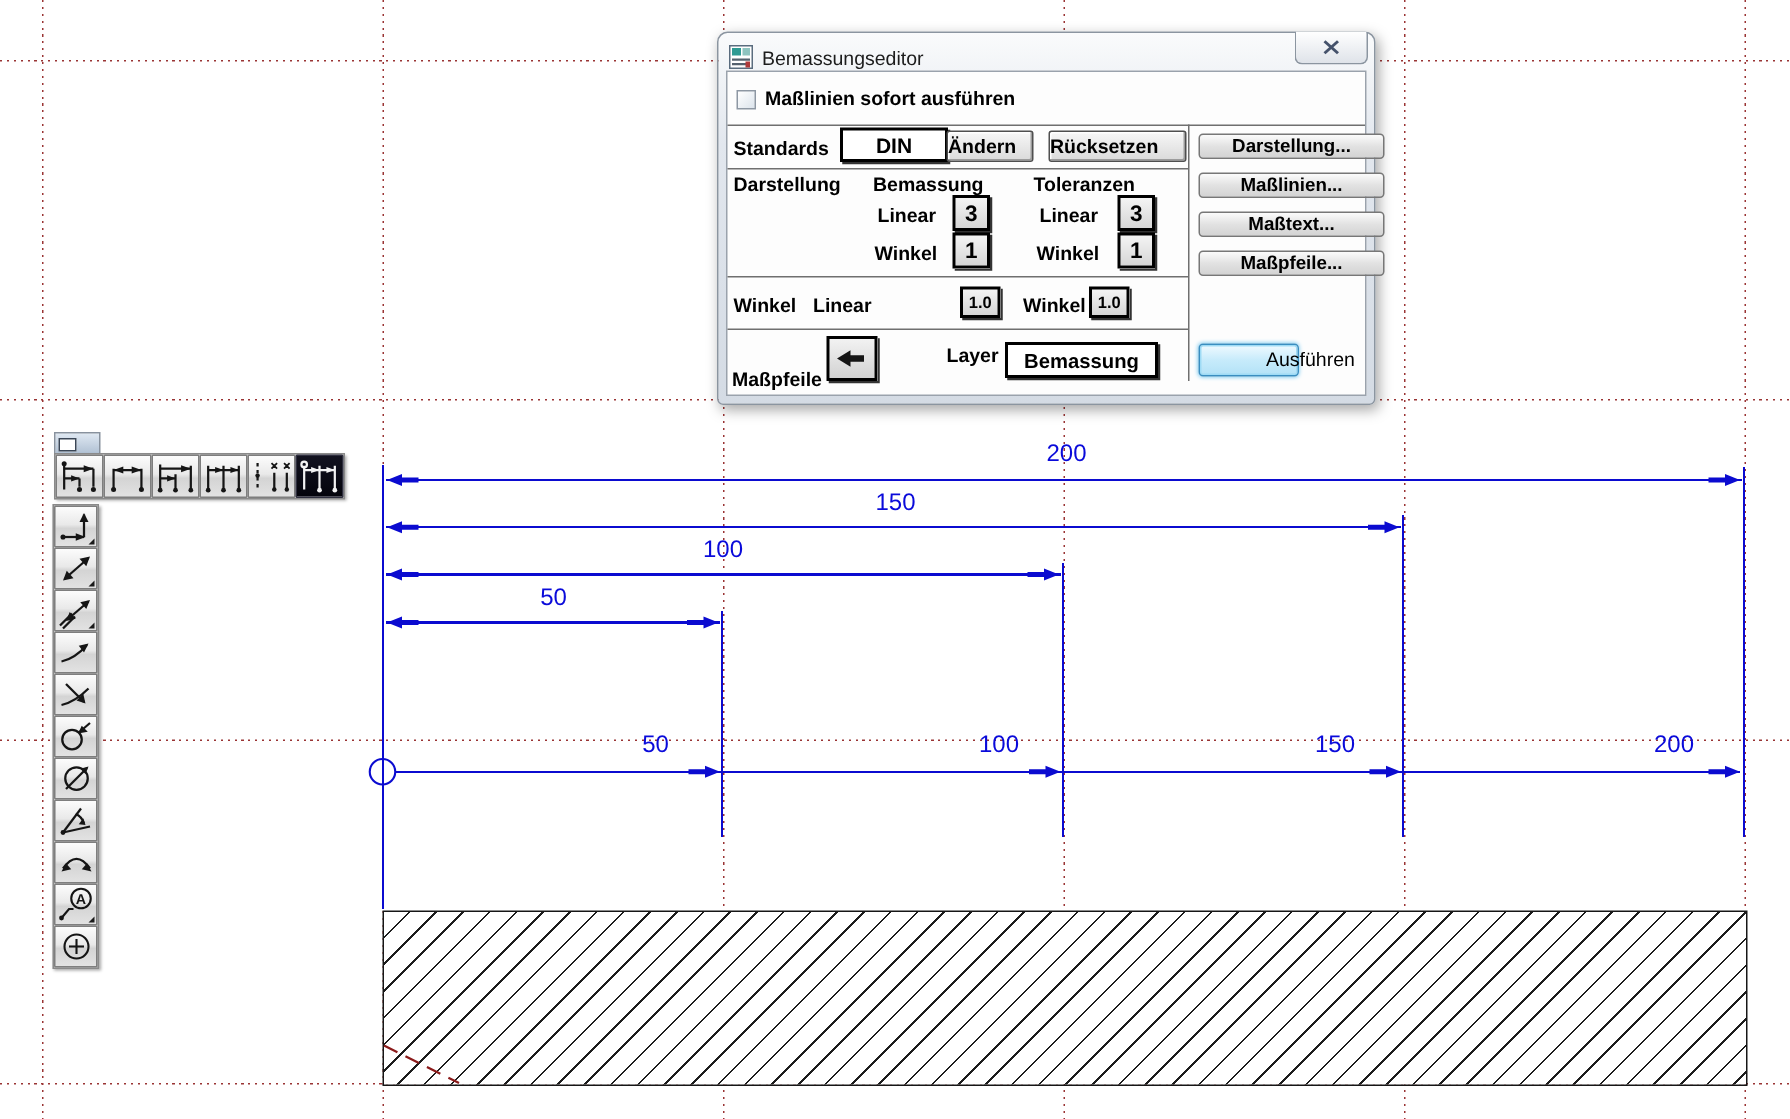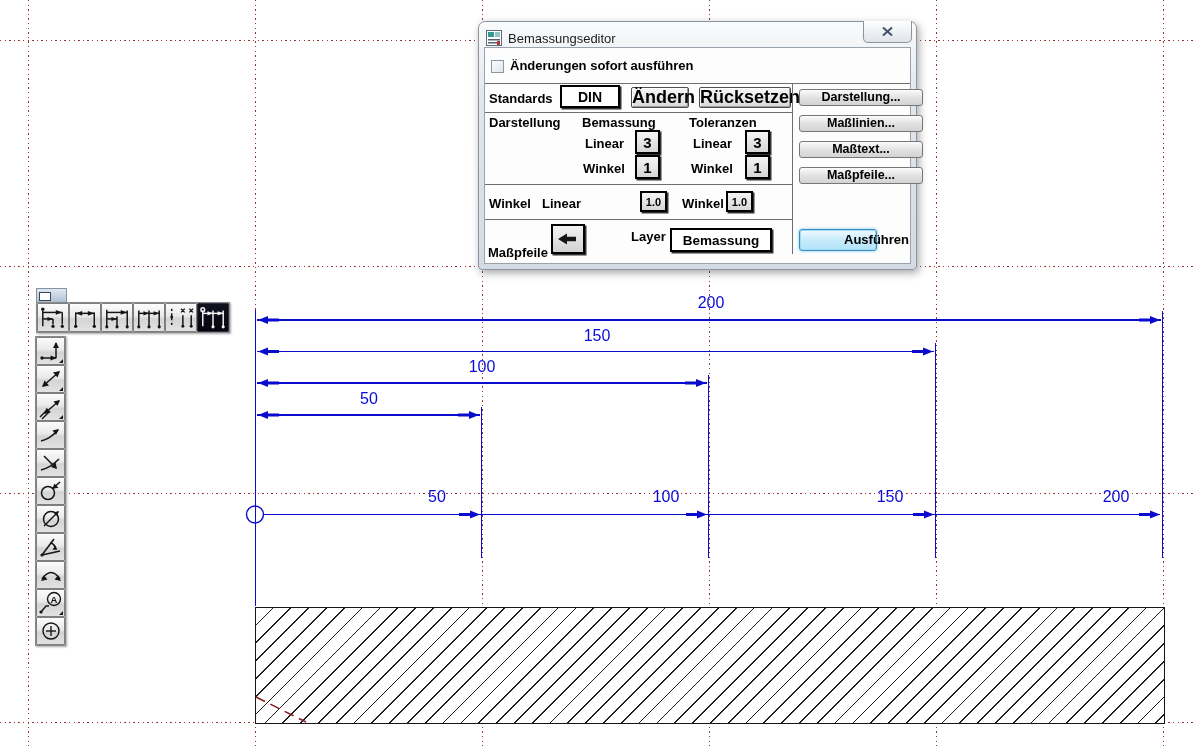--- a/index.html
+++ b/index.html
@@ -40,33 +40,33 @@
           background:linear-gradient(180deg,#fafbfc,#e2e7ee 30%,#d4dbe4);
           box-shadow:2px 3px 9px rgba(0,0,0,.35);}
   #dlg-title{position:absolute;left:29px;top:9px;font-size:13px;color:#1c1c1c;}
   #dlg-client{position:absolute;left:5px;top:25px;width:425px;height:215px;background:#fdfdfd;
               border:1px solid #9aa2ac;}
   .dlg-label{position:absolute;font-size:13px;font-weight:bold;color:#000;white-space:nowrap;}
   .sep-h{position:absolute;height:1px;background:#6f6f6f;}
   .sep-v{position:absolute;width:1px;background:#6f6f6f;}
   .btn-classic{position:absolute;box-sizing:border-box;border:1px solid #4f4f4f;border-radius:2px;
                background:linear-gradient(180deg,#f7f7f7,#dadada);
-               font-size:18px;font-weight:bold;text-align:center;
+               font-size:13px;font-weight:bold;text-align:left;
                box-shadow:inset -1px -1px 0 #9c9c9c, inset 1px 1px 0 #ffffff;}
   .blackbox{position:absolute;box-sizing:border-box;border:2px solid #000;background:#fff;
             font-weight:bold;text-align:center;box-shadow:1.5px 1.5px 0 rgba(0,0,0,.8);}
   .numbox{position:absolute;box-sizing:border-box;border:2px solid #000;
           background:linear-gradient(180deg,#f4f4f4,#d6d6d6);
           font-weight:bold;text-align:center;box-shadow:1.5px 1.5px 0 rgba(0,0,0,.8);}
   .side-btn{position:absolute;left:314px;width:124px;height:17px;box-sizing:border-box;
             border:1px solid #777;border-radius:3px;font-size:12.5px;font-weight:bold;
             background:linear-gradient(180deg,#fbfbfb,#e2e2e2 50%,#d3d3d3);
             text-align:center;line-height:15px;}
-  #btn-ausfuehren{position:absolute;left:314px;top:181px;width:78px;height:22px;box-sizing:border-box;
-            border:1px solid #3a8ec0;border-radius:3px;font-size:13px;font-weight:bold;text-align:center;
+  #btn-ausfuehren{position:absolute;left:314px;top:181px;width:67px;height:22px;box-sizing:border-box;
+            border:1px solid #3a8ec0;border-radius:3px;font-size:13px;font-weight:normal;text-align:center;
             line-height:20px;background:linear-gradient(180deg,#f0faff,#c7ebfb 50%,#b3e2f7);
             box-shadow:0 0 3px #6cc4ee, inset 0 0 0 1px #9fdbf5;padding-left:44px;}
   #close-btn{position:absolute;left:384px;top:-1px;width:49px;height:22px;box-sizing:border-box;
             border:1px solid #8b95a0;border-top:none;border-radius:0 0 5px 5px;
             background:linear-gradient(180deg,#ffffff,#dfe3e9);display:flex;align-items:center;justify-content:center;}
   #checkbox{position:absolute;left:6px;top:12px;width:13px;height:13px;box-sizing:border-box;
             border:1px solid #8d97a3;background:linear-gradient(135deg,#fff,#dce4ec);}
   .arrowbtn{position:absolute;box-sizing:border-box;border:2px solid #000;
             background:linear-gradient(180deg,#f2f2f2,#d2d2d2);
             box-shadow:1.5px 1.5px 0 rgba(0,0,0,.8);display:flex;align-items:center;justify-content:center;}
@@ -362,25 +362,25 @@
         <g stroke="#45526b" stroke-width="2">
             <line x1="2" y1="1.5" x2="11" y2="9.5"></line>
             <line x1="11" y1="1.5" x2="2" y2="9.5"></line>
           </g>
       </svg>
     </div>
 
     <div id="dlg-client">
 
       <div id="checkbox"></div>
-      <span class="dlg-label" style="left:25px;top:10px">Änderungen sofort ausführen</span>
+      <span class="dlg-label" style="left:25px;top:10px">Maßlinien sofort ausführen</span>
       <div class="sep-h" style="left:0;top:35px;width:425px"></div>
 
       <span class="dlg-label" style="left:4px;top:43px">Standards</span>
-      <div class="blackbox" style="left:75px;top:37px;width:60px;height:23px;font-size:14px;line-height:20px">DIN</div>
+      <div class="blackbox" style="left:75px;top:37px;width:72px;height:23px;font-size:14px;line-height:20px">DIN</div>
       <div class="btn-classic" style="left:146px;top:39px;width:58px;height:21px;line-height:19px">Ändern</div>
       <div class="btn-classic" style="left:214px;top:39px;width:92px;height:21px;line-height:19px">Rücksetzen</div>
       <div class="sep-h" style="left:0;top:64px;width:307px"></div>
       <div class="sep-v" style="left:307px;top:35px;height:171px"></div>
 
       <span class="dlg-label" style="left:4px;top:67px">Darstellung</span>
       <span class="dlg-label" style="left:97px;top:67px">Bemassung</span>
       <span class="dlg-label" style="left:204px;top:67px">Toleranzen</span>
 
       <span class="dlg-label" style="left:100px;top:88px">Linear</span>

